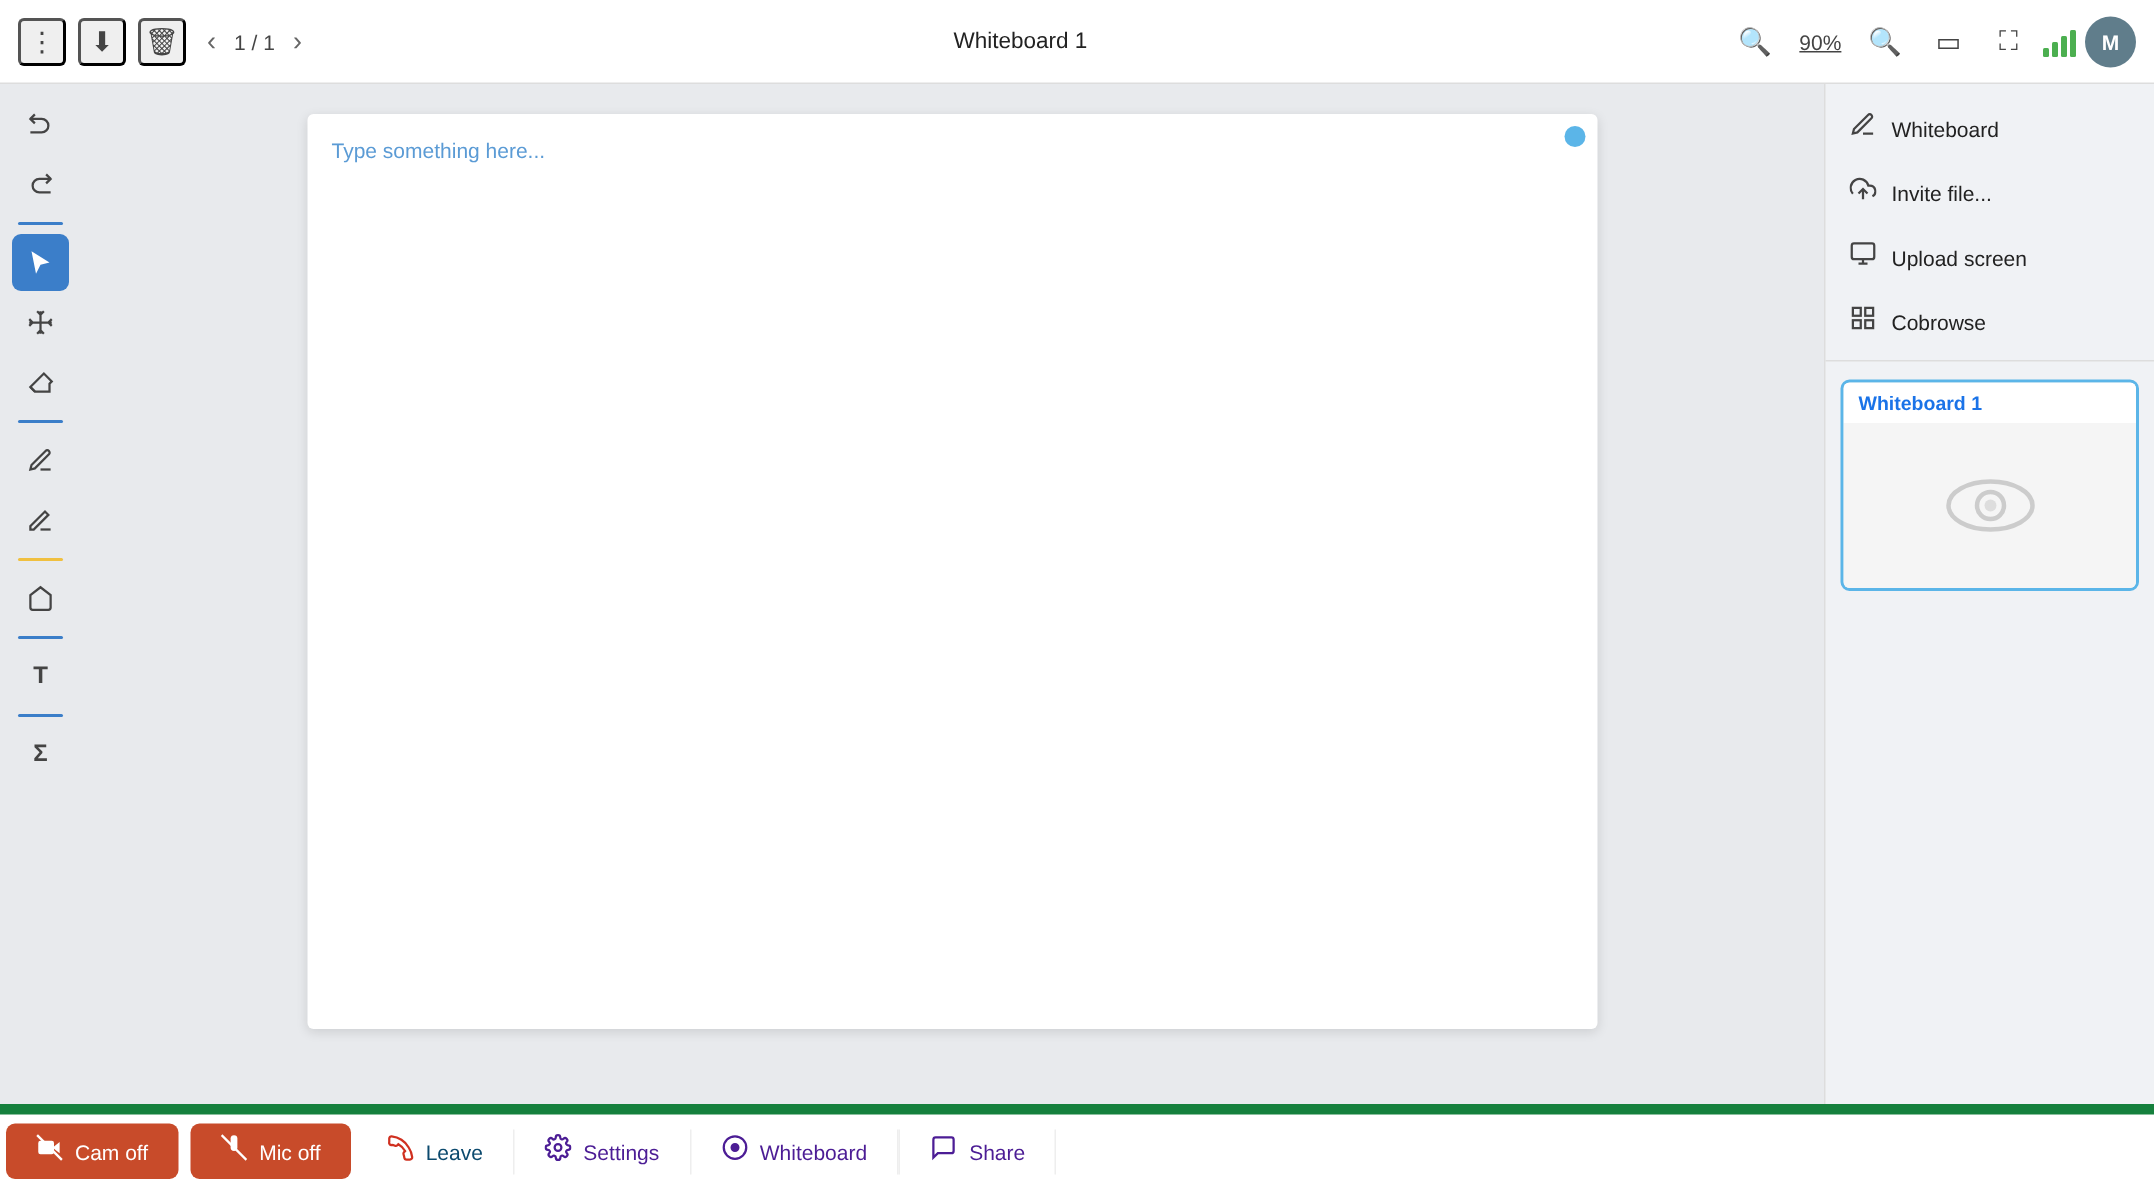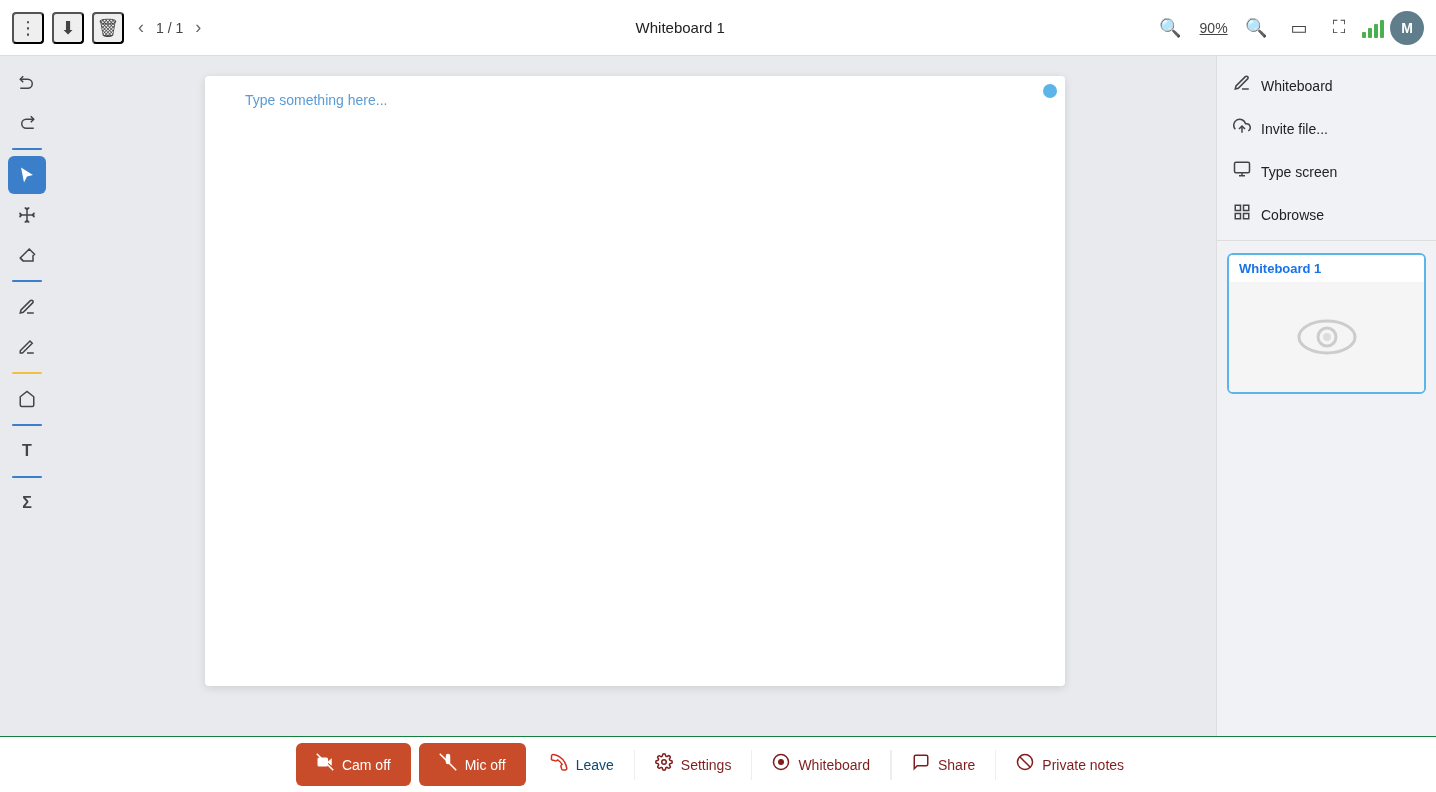--- a/index.html
+++ b/index.html
@@ -72,21 +72,20 @@
       box-shadow: 0 2px 8px rgba(0,0,0,0.12);
       width: 860px;
       height: 610px;
       position: relative;
     }
     .canvas-placeholder-text {
       position: absolute;
       top: 16px; left: 16px;
       color: #5b9bd5;
       font-size: 14px;
-      margin-left: 24px;
     }
     .canvas-dot {
       position: absolute;
       top: 8px; right: 8px;
       width: 14px; height: 14px;
       background: #5bb5e8;
       border-radius: 50%;
     }
 
     
@@ -124,32 +123,31 @@
     .whiteboard-card-preview {
       background: #f5f5f5;
       height: 110px;
       display: flex; align-items: center; justify-content: center;
     }
 
     
     .bottom-toolbar {
       height: 56px;
       background: #fff;
-      border-top: 1px solid #15803d;
+      border-top: 7px solid #15803d;
       display: flex;
       align-items: center;
-      justify-content: center;
       gap: 0;
       flex-shrink: 0;
     }
     .bottom-btn {
       display: flex; align-items: center; gap: 8px;
       padding: 0 20px; height: 100%;
       cursor: pointer; border: none; background: none;
-      font-size: 14px; color: #7f1d1d; border-radius: 0;
+      font-size: 14px; color: #4c1d95; border-radius: 0;
       white-space: nowrap;
     }
     .bottom-btn.cam-off, .bottom-btn.mic-off {
       background: #c84b2a; color: #fff; border-radius: 6px; margin: 6px 4px; height: calc(100% - 12px);
     }
     .bottom-btn.leave { color: #0c4a6e; }
     .bottom-btn-icon { font-size: 18px; }
     .bottom-divider { width: 1px; height: 30px; background: #eee; }
   </style>
 </head>
@@ -286,21 +284,21 @@
       <span>Invite file...</span>
     </div>
     <div class="sidebar-item">
       <span class="sidebar-item-icon">
         <svg width="18" height="18" viewBox="0 0 24 24" fill="none" stroke="currentColor" stroke-width="2">
             <rect x="2" y="3" width="20" height="14" rx="2"></rect>
             <line x1="8" y1="21" x2="16" y2="21"></line>
             <line x1="12" y1="17" x2="12" y2="21"></line>
           </svg>
       </span>
-      <span>Type screen</span>
+      <span>Upload screen</span>
     </div>
     <div class="sidebar-item">
       <span class="sidebar-item-icon">
         <svg width="18" height="18" viewBox="0 0 24 24" fill="none" stroke="currentColor" stroke-width="2">
             <rect x="3" y="3" width="7" height="7"></rect>
             <rect x="14" y="3" width="7" height="7"></rect>
             <rect x="3" y="14" width="7" height="7"></rect>
             <rect x="14" y="14" width="7" height="7"></rect>
           </svg>
       </span>
@@ -386,22 +384,13 @@
     <span class="bottom-btn-icon">
       <svg width="18" height="18" viewBox="0 0 24 24" fill="none" stroke="currentColor" stroke-width="2">
           <path d="M21 15a2 2 0 0 1-2 2H7l-4 4V5a2 2 0 0 1 2-2h14a2 2 0 0 1 2 2z"></path>
         </svg>
     </span>
     <span>Share</span>
   </button>
 
   <div class="bottom-divider"></div>
 
-  <button class="bottom-btn">
-    <span class="bottom-btn-icon">
-      <svg width="18" height="18" viewBox="0 0 24 24" fill="none" stroke="currentColor" stroke-width="2">
-          <circle cx="12" cy="12" r="10"></circle>
-          <line x1="4.93" y1="4.93" x2="19.07" y2="19.07"></line>
-        </svg>
-    </span>
-    <span>Private notes</span>
-  </button>
 </div>
 
 </body></html>

